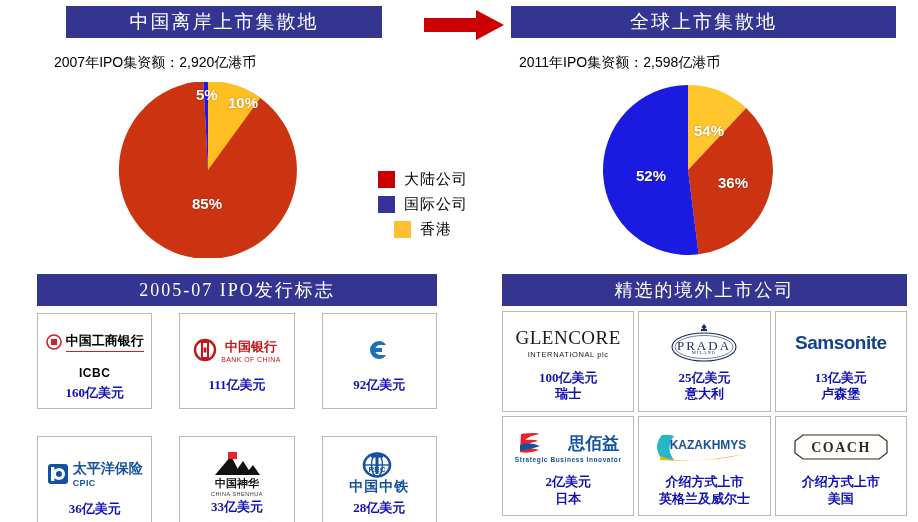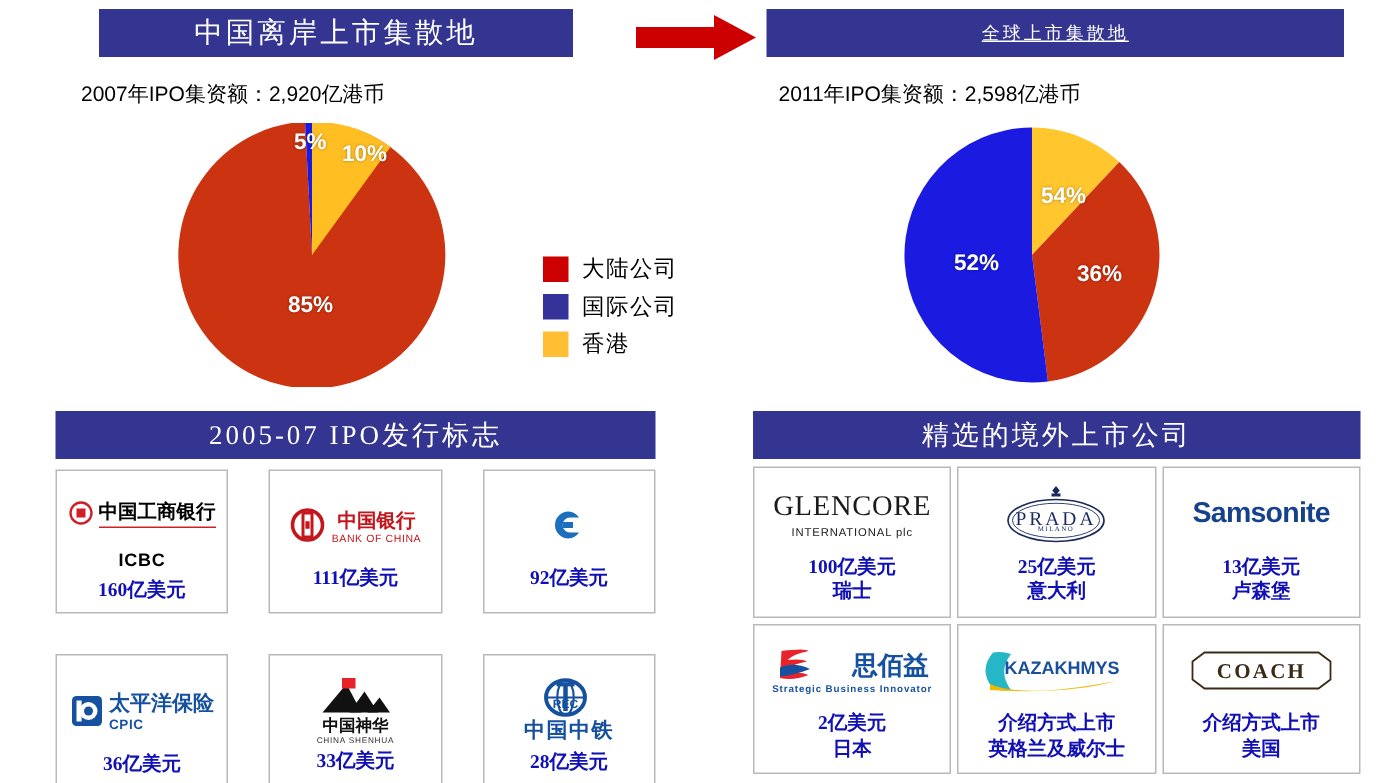--- a/index.html
+++ b/index.html
@@ -20,21 +20,21 @@
     position: absolute;
     background: #343491;
     color: #ffffff;
     display: flex;
     align-items: center;
     justify-content: center;
     font-family: "Liberation Serif", "DejaVu Serif", serif;
     letter-spacing: 2px;
   }
   #banner-left-top  { left: 66px;  top: 6px;   width: 316px; height: 32px; font-size: 19px; }
-  #banner-right-top { left: 511px; top: 6px;   width: 385px; height: 32px; font-size: 12px; text-decoration: underline; }
+  #banner-right-top { left: 511px; top: 6px;   width: 385px; height: 32px; font-size: 19px; }
   #banner-left-bot  { left: 37px;  top: 274px; width: 400px; height: 32px; font-size: 18px; }
   #banner-right-bot { left: 502px; top: 274px; width: 405px; height: 32px; font-size: 18px; }
 
   
   #arrow-transition {
     position: absolute;
     left: 424px;
     top: 10px;
     width: 80px;
     height: 30px;
@@ -61,25 +61,26 @@
     color: #ffffff;
     font-weight: bold;
     font-size: 15px;
     text-shadow: 0 0 2px rgba(0,0,0,.35);
     pointer-events: none;
   }
 
   
   #chart-legend {
     position: absolute;
-    left: 362px;
+    left: 378px;
     top: 168px;
     display: flex;
     flex-direction: column;
     gap: 3px;
+    align-items: center;
   }
   .legend-row {
     display: flex;
     align-items: center;
     gap: 9px;
     height: 22px;
   }
   .legend-swatch { width: 17px; height: 17px; display: block; }
   .legend-text {
     font-size: 15px;

